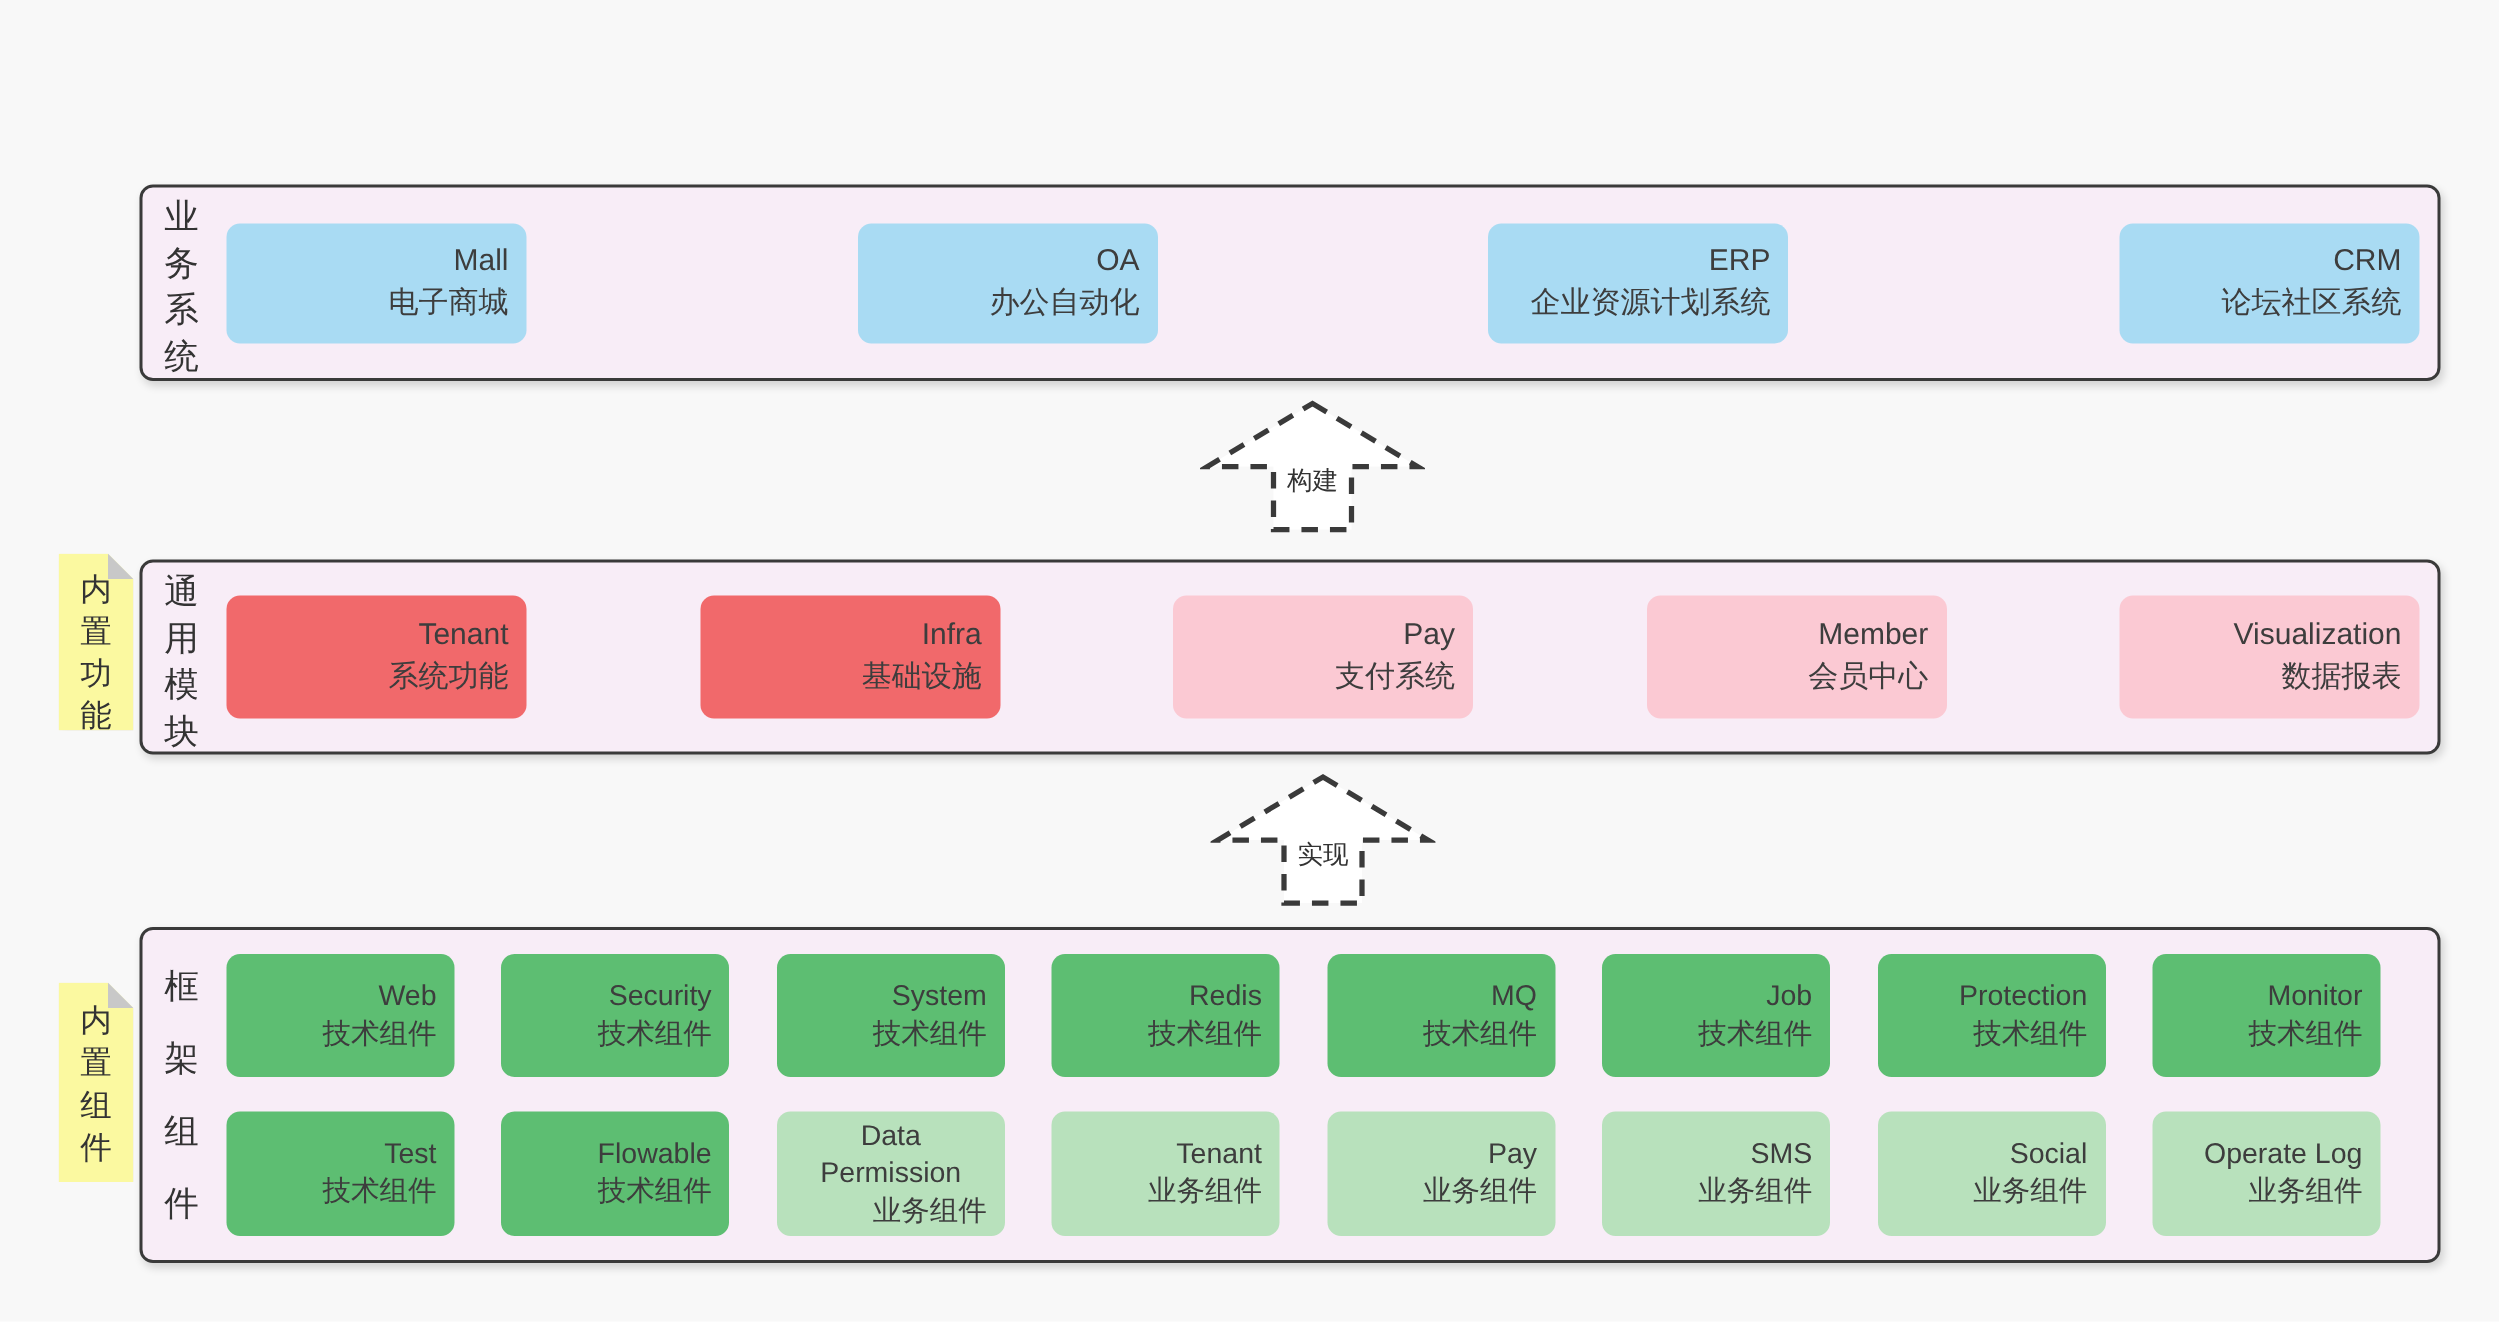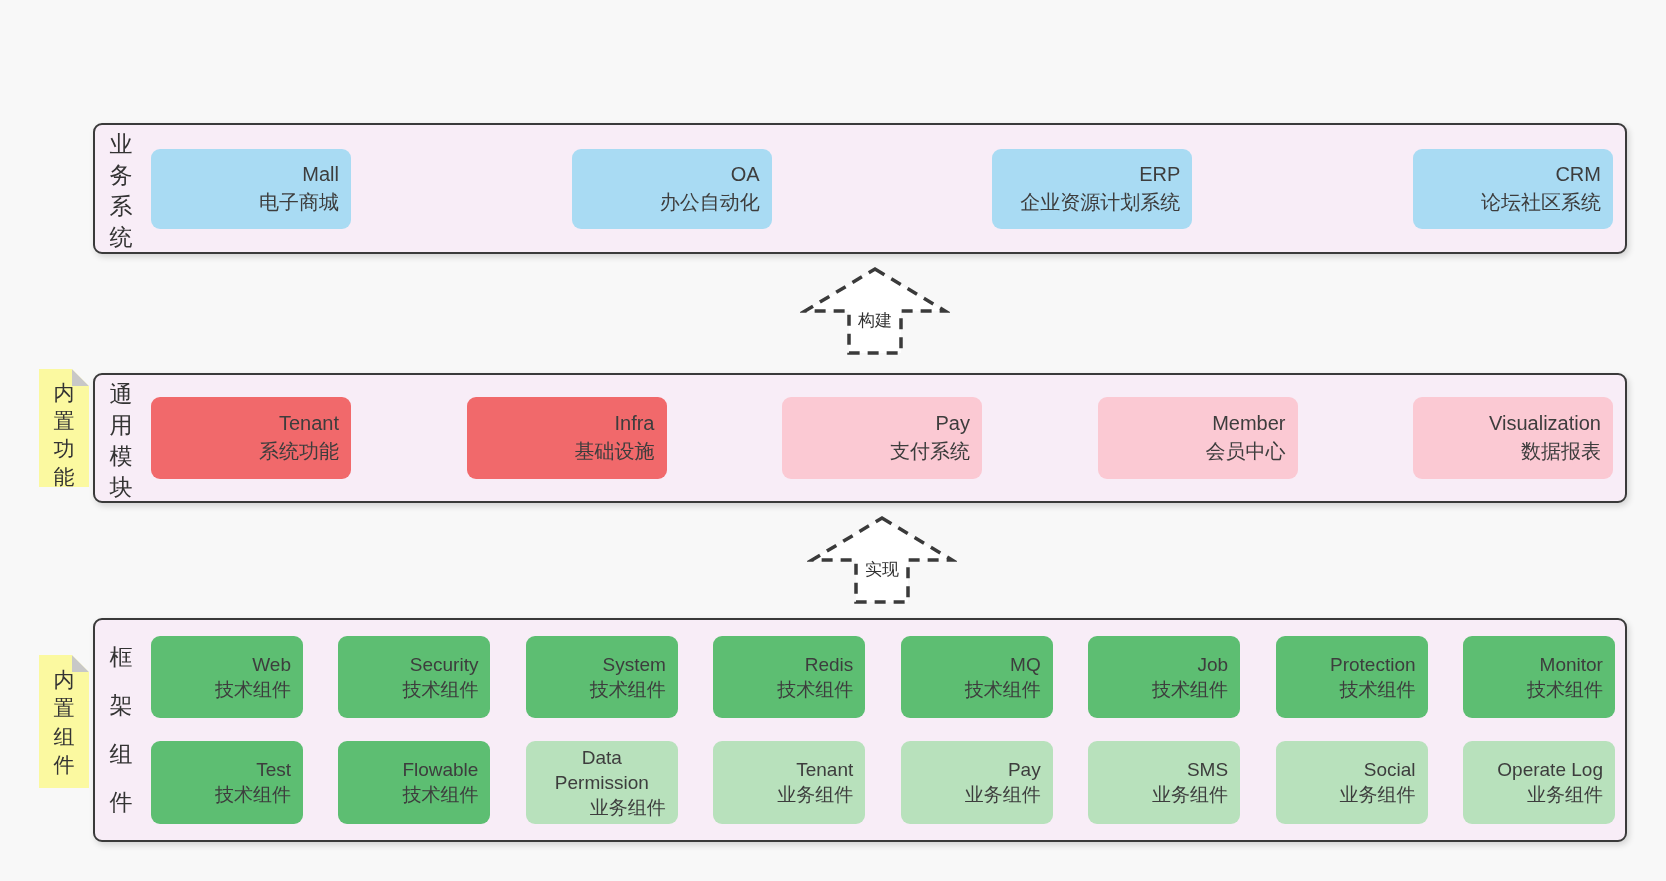--- a/index.html
+++ b/index.html
@@ -34,21 +34,21 @@
     font-size:23px; color:#333;
     padding:4px 0;
   }
 
   .layer-content {
     flex:1;
     display:flex; flex-direction:column; justify-content:center;
     gap:23px;
     padding:0 12px 0 4px;
   }
-  .layer-3 .layer-content { padding-right:10px; }
+  .layer-3 .layer-content { padding-right:38px; }
 
   .box-row { display:flex; justify-content:space-between; }
 
   
   .box {
     box-sizing:border-box;
     width:200px; min-height:80px;
     border-radius:9px;
     display:flex; flex-direction:column;
     align-items:flex-end; justify-content:center;

